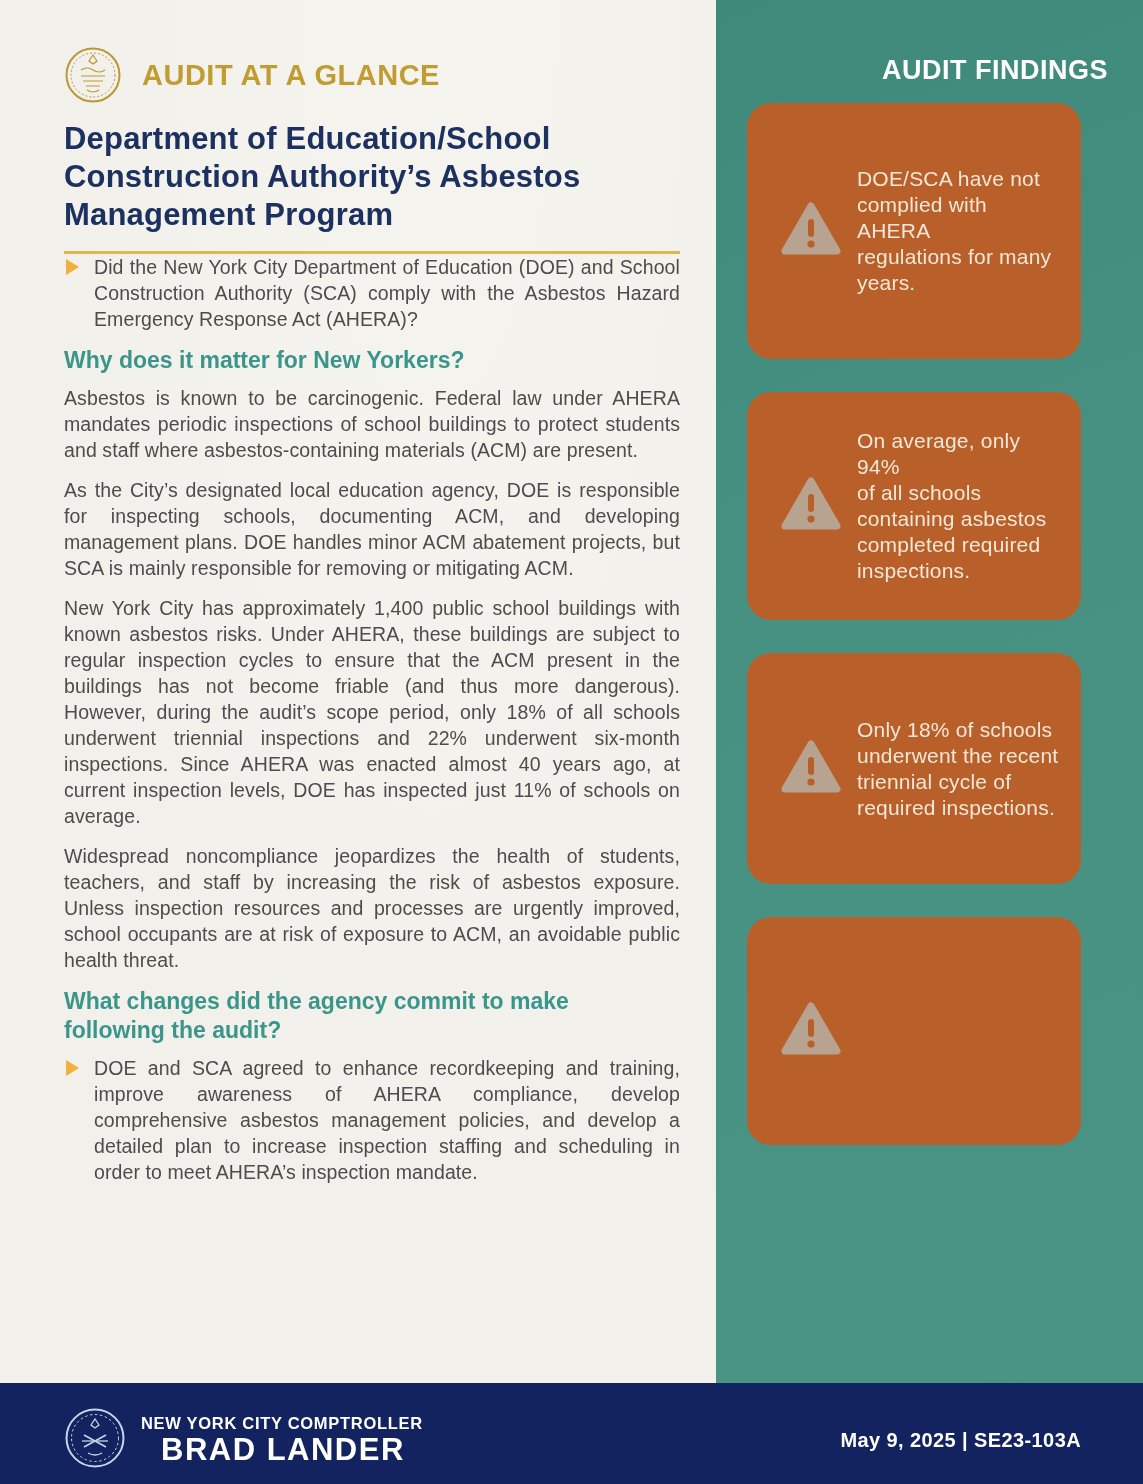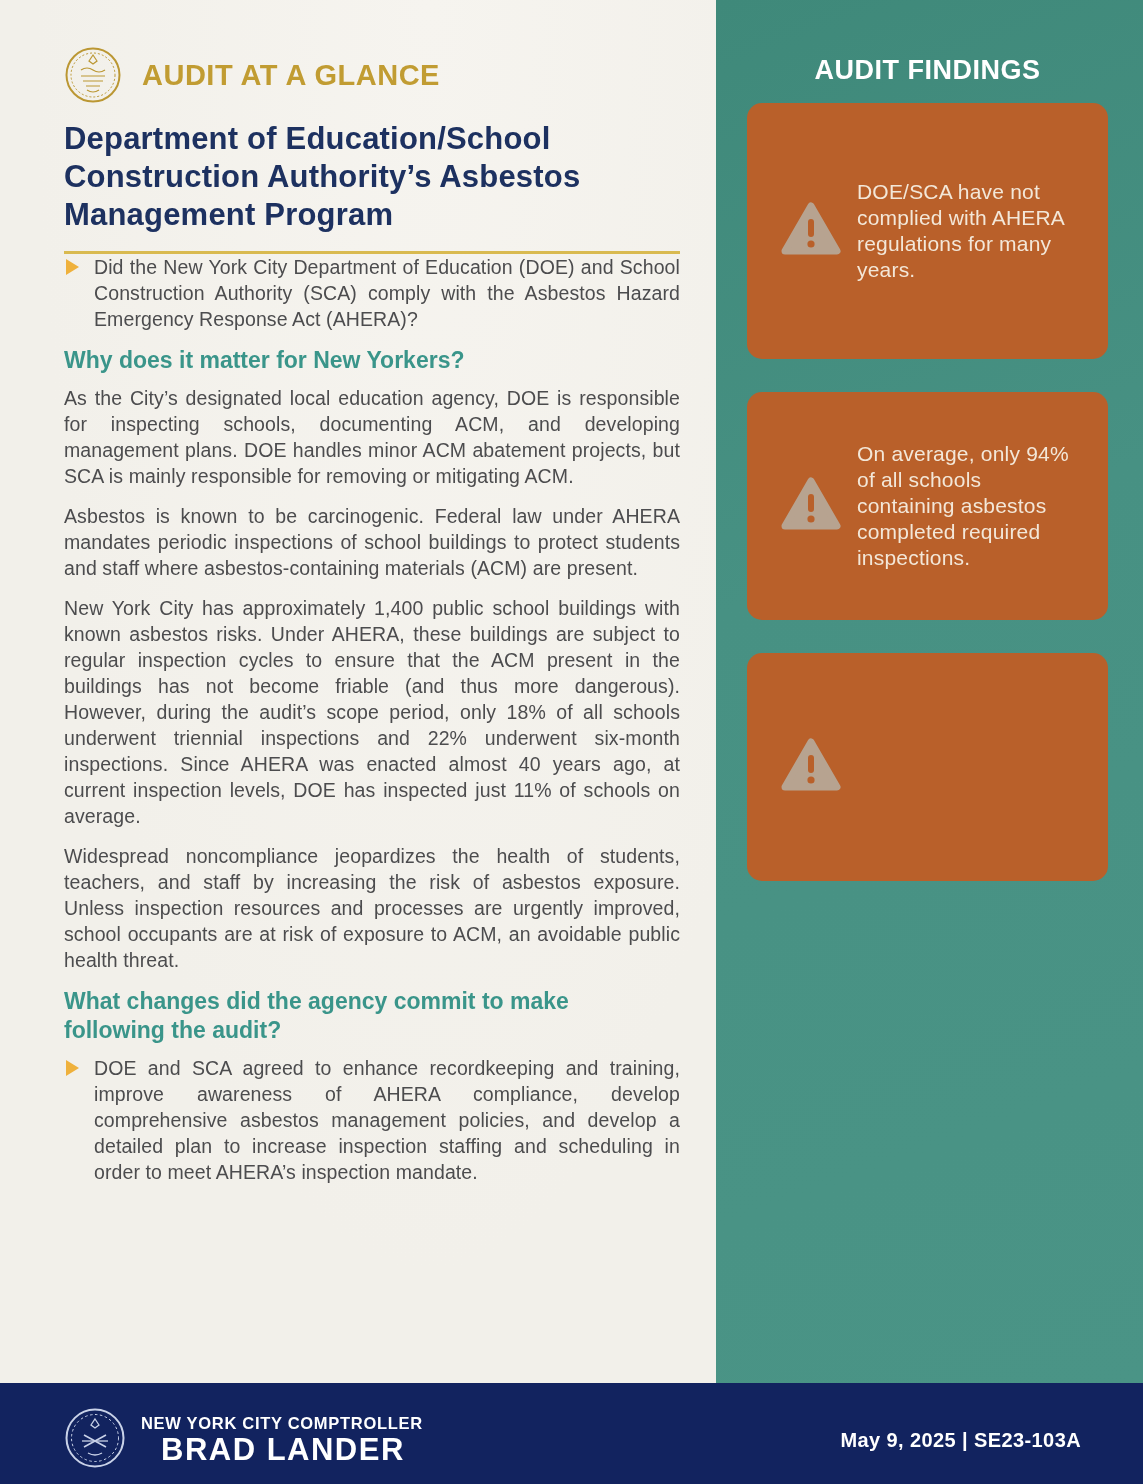--- a/index.html
+++ b/index.html
@@ -52,24 +52,24 @@
   }
 
   
   .sidebar {
     position:absolute; left:716px; top:0; width:427px; height:1383px;
     background: linear-gradient(160deg, #3f897a 0%, #479183 40%, #4a9486 100%);
     padding:55px 35px 0 31px;
   }
   .sidebar-title {
     color:#ffffff; font-size:27px; font-weight:bold; letter-spacing:0.5px;
-    text-align:center; line-height:30px; margin-bottom:18px;
+    text-align:right; line-height:30px; margin-bottom:18px;
   }
   .finding-card {
-    background:#b9602a; border-radius:15px; width:361px;
+    background:#b9602a; border-radius:24px; width:334px;
     display:flex; align-items:center; padding:0 18px 0 33px;
     margin-bottom:33px;
   }
   .finding-card .icon-wrap { flex:0 0 auto; margin-right:15px; }
   .finding-text {
     color:#f3e7d8; font-size:21px; line-height:26px; white-space:pre-line;
     letter-spacing:0.2px;
   }
   .h-256{height:256px;} .h-228{height:228px;} .h-231{height:231px;}
 
@@ -118,22 +118,22 @@
 Management Program</h1>
 
   <div class="gold-rule"></div>
 
   <div class="bullet-row">
     <span class="bullet-arrow"></span>
     <span class="bullet-text">Did the New York City Department of Education (DOE) and School Construction Authority (SCA) comply with the Asbestos Hazard Emergency Response Act (AHERA)?</span>
   </div>
 
   <h2 class="section-heading">Why does it matter for New Yorkers?</h2>
+  <p class="para">Asbestos is known to be carcinogenic. Federal law under AHERA mandates periodic inspections of school buildings to protect students and staff where asbestos-containing materials (ACM) are present.</p>
   <p class="para">As the City’s designated local education agency, DOE is responsible for inspecting schools, documenting ACM, and developing management plans. DOE handles minor ACM abatement projects, but SCA is mainly responsible for removing or mitigating ACM.</p>
-  <p class="para">Asbestos is known to be carcinogenic. Federal law under AHERA mandates periodic inspections of school buildings to protect students and staff where asbestos-containing materials (ACM) are present.</p>
   <p class="para">New York City has approximately 1,400 public school buildings with known asbestos risks. Under AHERA, these buildings are subject to regular inspection cycles to ensure that the ACM present in the buildings has not become friable (and thus more dangerous). However, during the audit’s scope period, only 18% of all schools underwent triennial inspections and 22% underwent six-month inspections. Since AHERA was enacted almost 40 years ago, at current inspection levels, DOE has inspected just 11% of schools on average.</p>
   <p class="para">Widespread noncompliance jeopardizes the health of students, teachers, and staff by increasing the risk of asbestos exposure. Unless inspection resources and processes are urgently improved, school occupants are at risk of exposure to ACM, an avoidable public health threat.</p>
 
   <h2 class="section-heading">What changes did the agency commit to make
 following the audit?</h2>
   <div class="bullet-row">
     <span class="bullet-arrow"></span>
     <span class="bullet-text">DOE and SCA agreed to enhance recordkeeping and training, improve awareness of AHERA compliance, develop comprehensive asbestos management policies, and develop a detailed plan to increase inspection staffing and scheduling in order to meet AHERA’s inspection mandate.</span>
   </div>
 
@@ -164,20 +164,33 @@
         <circle cx="31" cy="43" r="3.6" fill="#b9602a"></circle>
       </svg>
     </span>
     <span class="finding-text">On average, only 94%
 of all schools
 containing asbestos
 completed required
 inspections.</span>
   </div>
 
+  <div class="finding-card h-231">
+    <span class="icon-wrap">
+      <svg width="62" height="56" viewBox="0 0 62 56">
+        <path d="M31 5 L57 50 L5 50 Z" fill="#b7a390" stroke="#b7a390" stroke-width="7" stroke-linejoin="round"></path>
+        <rect x="28" y="18" width="6" height="18" rx="3" fill="#b9602a"></rect>
+        <circle cx="31" cy="43" r="3.6" fill="#b9602a"></circle>
+      </svg>
+    </span>
+    <span class="finding-text">Only 18% of schools
+underwent the recent
+triennial cycle of
+required inspections.</span>
+  </div>
 
   <div class="finding-card h-228">
     <span class="icon-wrap">
       <svg width="62" height="56" viewBox="0 0 62 56">
         <path d="M31 5 L57 50 L5 50 Z" fill="#b7a390" stroke="#b7a390" stroke-width="7" stroke-linejoin="round"></path>
         <rect x="28" y="18" width="6" height="18" rx="3" fill="#b9602a"></rect>
         <circle cx="31" cy="43" r="3.6" fill="#b9602a"></circle>
       </svg>
     </span>
   </div>

